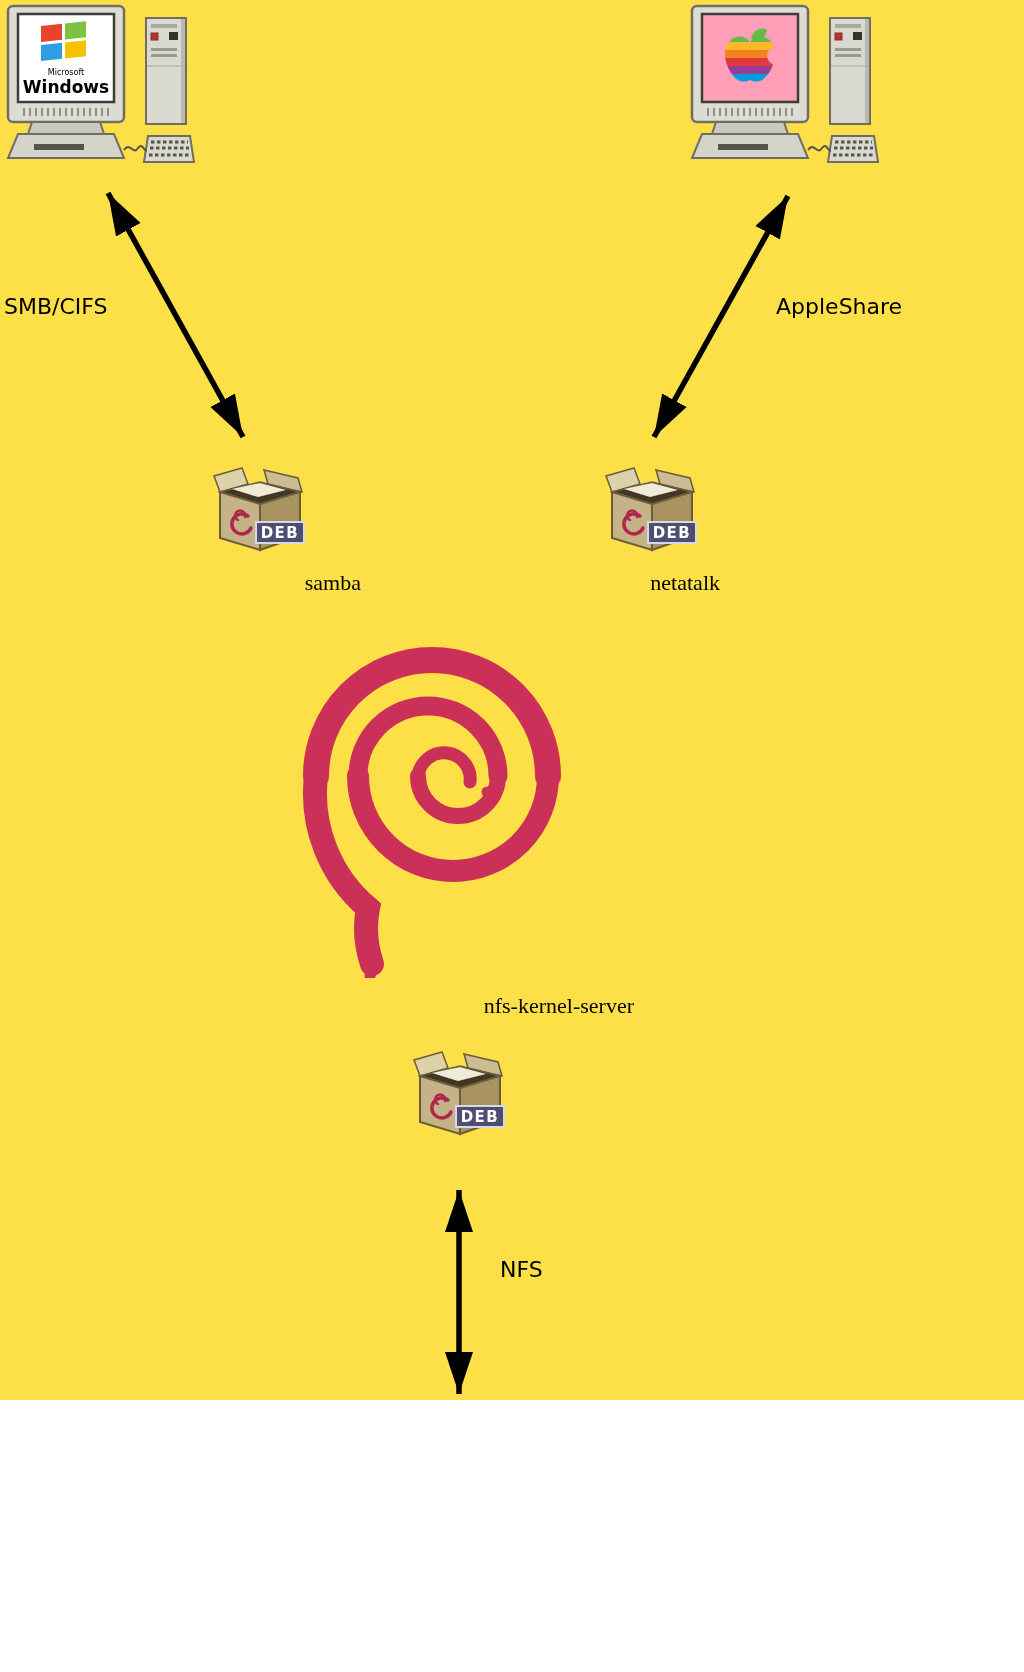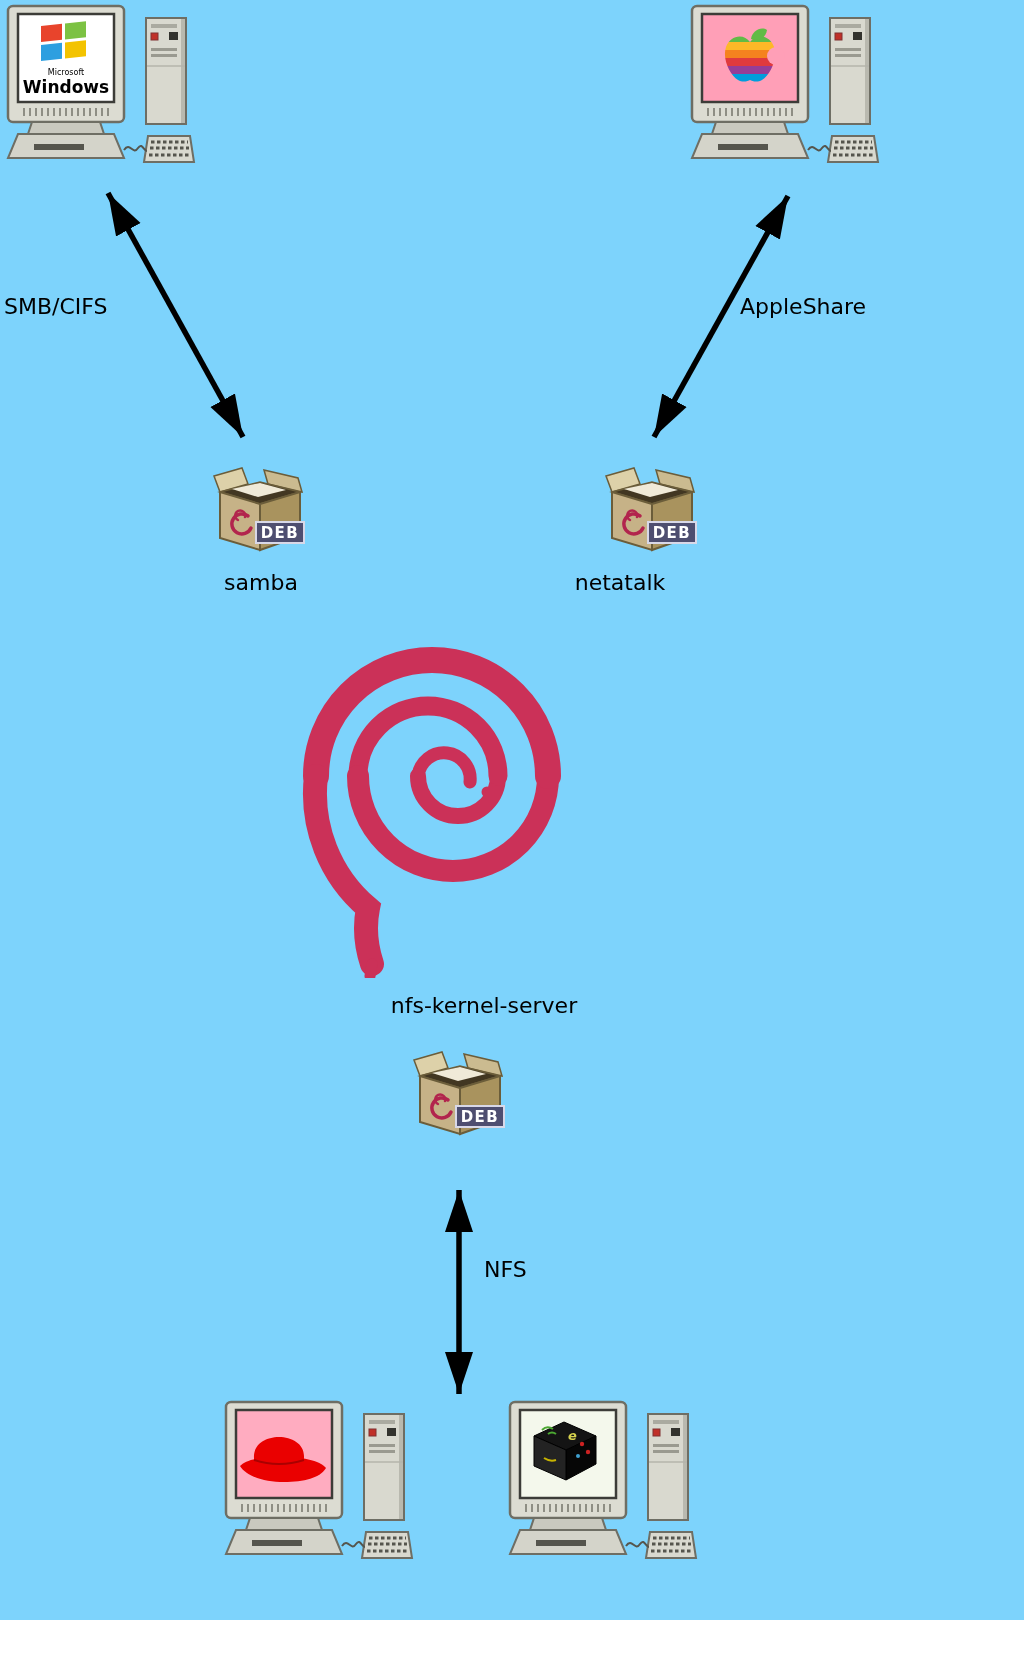--- a/index.html
+++ b/index.html
@@ -1,20 +1,20 @@
 <!DOCTYPE html>
 <html><head>
 <meta charset="utf-8">
 <style>
   html,body{margin:0;padding:0;background:#ffffff;}
   body{font-family:"DejaVu Sans", sans-serif;}
-  .canvas{position:relative;width:1024px;height:1620px;background:#7dd3fc;overflow:hidden;}
+  .canvas{position:relative;width:1024px;height:1400px;background:#fde047;overflow:hidden;}
   .abs{position:absolute;}
   .label{position:absolute;font-size:22px;color:#000;white-space:nowrap;line-height:1.1;}
-  .label.center{text-align:center;white-space:normal;}
+  .label.center{text-align:right;white-space:normal;font-family:Liberation Serif, serif;}
   .debtext{font-family:"DejaVu Sans",sans-serif;font-weight:bold;font-size:15px;fill:#ffffff;text-anchor:middle;letter-spacing:1.5px;}
   .winsmall{font-family:"DejaVu Sans",sans-serif;font-size:8px;fill:#000;text-anchor:middle;}
   .winbig{font-family:"DejaVu Sans",sans-serif;font-size:17px;font-weight:bold;fill:#000;text-anchor:middle;}
   .cubeglyph{font-family:"DejaVu Sans",sans-serif;font-size:13px;font-style:italic;font-weight:bold;fill:#d6d24e;}
   svg{display:block;}
   .defs-holder{position:absolute;width:0;height:0;overflow:hidden;}
 </style>
 </head>
 <body>
 
@@ -113,21 +113,21 @@
 
   <svg class="abs" style="left:78px;top:175px" viewBox="0 0 200 285" width="200" height="285">
     <line x1="30" y1="18" x2="165" y2="262" stroke="#000" stroke-width="5.5" marker-start="url(#ah)" marker-end="url(#ah)"></line>
   </svg>
 
   <svg class="abs" style="left:628px;top:180px" viewBox="0 0 185 268" width="185" height="268">
     <line x1="160" y1="16" x2="26" y2="257" stroke="#000" stroke-width="5.5" marker-start="url(#ah)" marker-end="url(#ah)"></line>
   </svg>
 
   <div class="label" style="left:4px;top:295px">SMB/CIFS</div>
-  <div class="label" style="left:740px;top:295px">AppleShare</div>
+  <div class="label" style="left:776px;top:295px">AppleShare</div>
 
   <svg class="abs" style="left:208px;top:462px" viewBox="0 0 104 92" width="104" height="92">
     <use href="#debbox"></use>
     <text class="debtext" x="72" y="76">DEB</text>
   </svg>
 
   <svg class="abs" style="left:600px;top:462px" viewBox="0 0 104 92" width="104" height="92">
     <use href="#debbox"></use>
     <text class="debtext" x="72" y="76">DEB</text>
   </svg>
@@ -152,21 +152,21 @@
 
   <svg class="abs" style="left:408px;top:1046px" viewBox="0 0 104 92" width="104" height="92">
     <use href="#debbox"></use>
     <text class="debtext" x="72" y="76">DEB</text>
   </svg>
 
   <svg class="abs" style="left:432px;top:1178px" viewBox="0 0 56 228" width="56" height="228">
     <line x1="27" y1="12" x2="27" y2="216" stroke="#000" stroke-width="5.5" marker-start="url(#ah)" marker-end="url(#ah)"></line>
   </svg>
 
-  <div class="label" style="left:484px;top:1258px">NFS</div>
+  <div class="label" style="left:500px;top:1258px">NFS</div>
 
   <svg class="abs" style="left:224px;top:1400px" viewBox="0 0 190 165" width="190" height="165">
     <use href="#chassis"></use>
     <g>
       <rect x="12" y="10" width="96" height="88" fill="#ffacc0" stroke="#3c3c38" stroke-width="2.5"></rect>
       <g transform="translate(16,22)">
         <path d="M14,36 C12,8 66,8 64,36 L64,40 L14,40 Z" fill="#ea0000"></path>
         <path d="M0,44 C12,30 76,32 86,46 C80,56 64,60 44,60 C24,60 6,54 0,44 Z" fill="#ea0000"></path>
         <path d="M14,38 Q39,46 64,38" fill="none" stroke="#aa0000" stroke-width="2"></path>
       </g>

